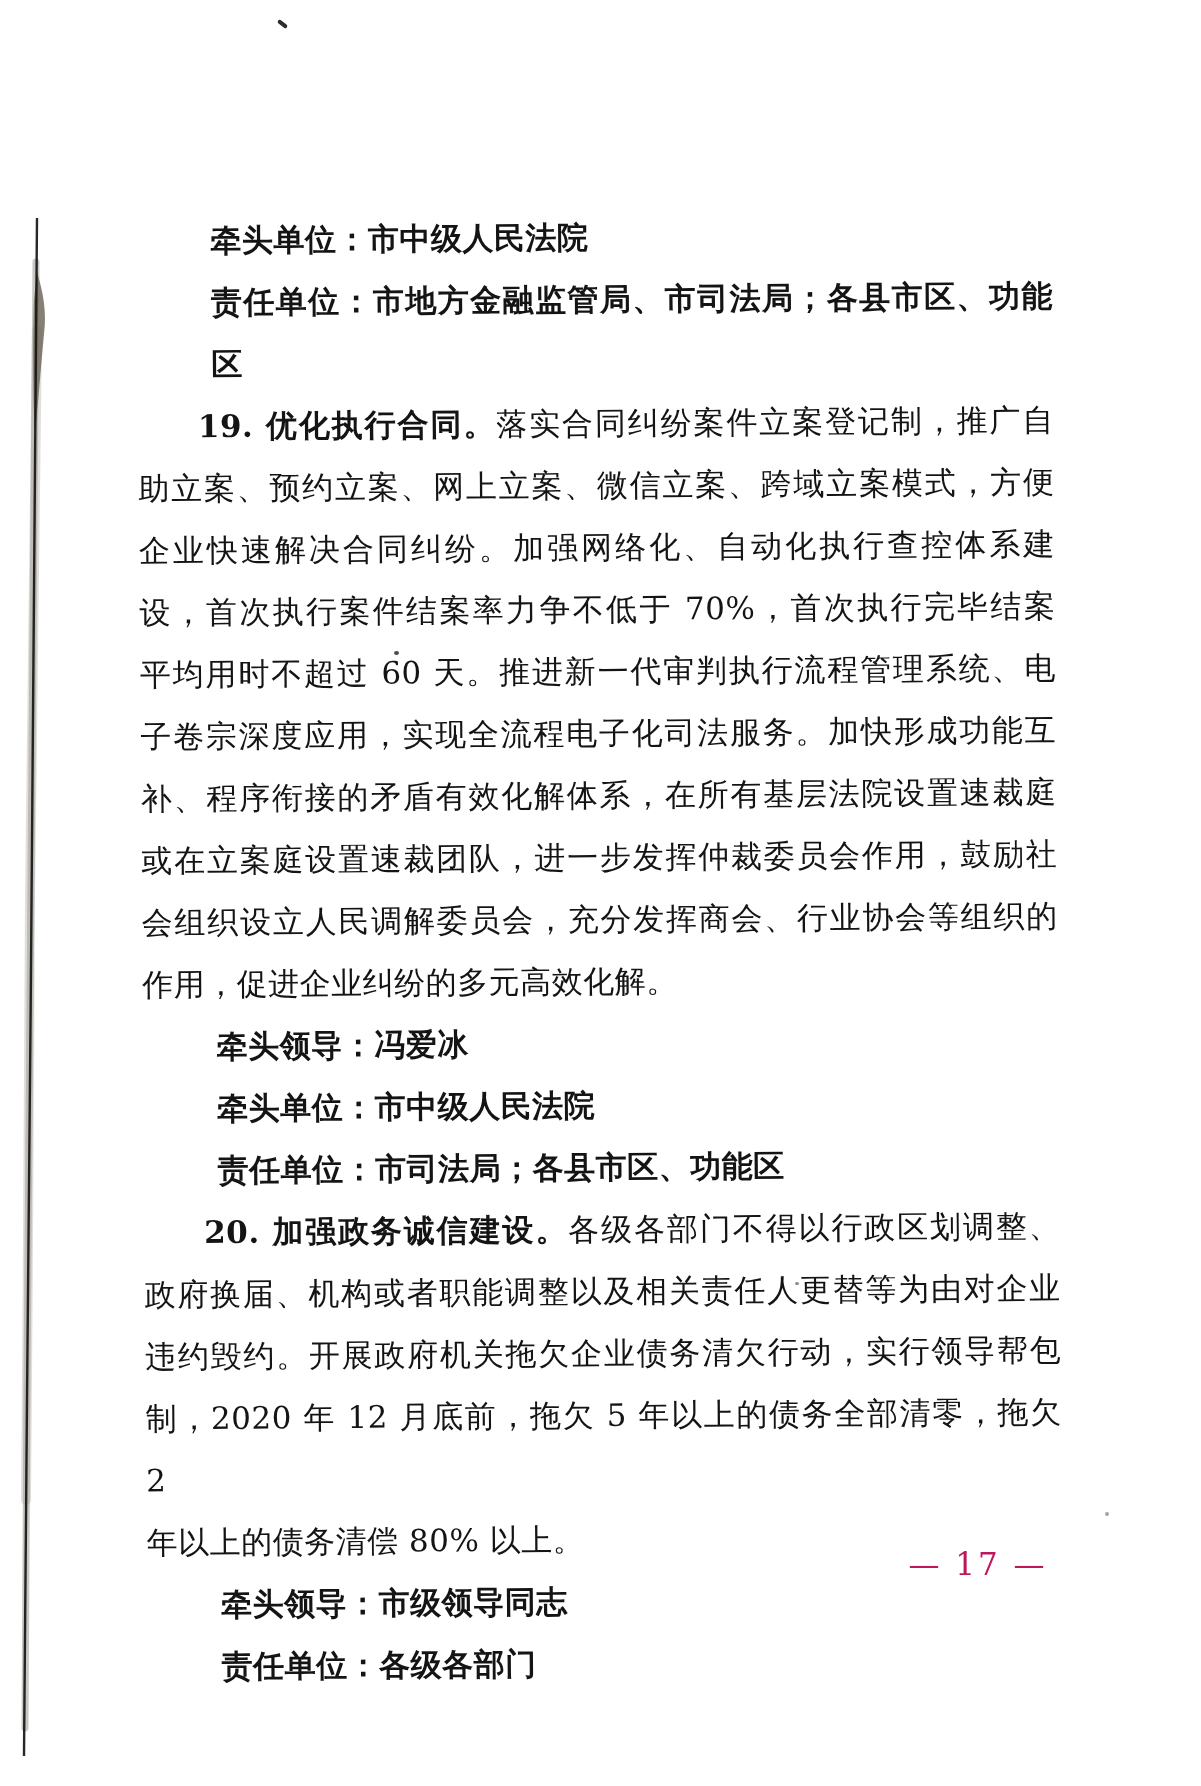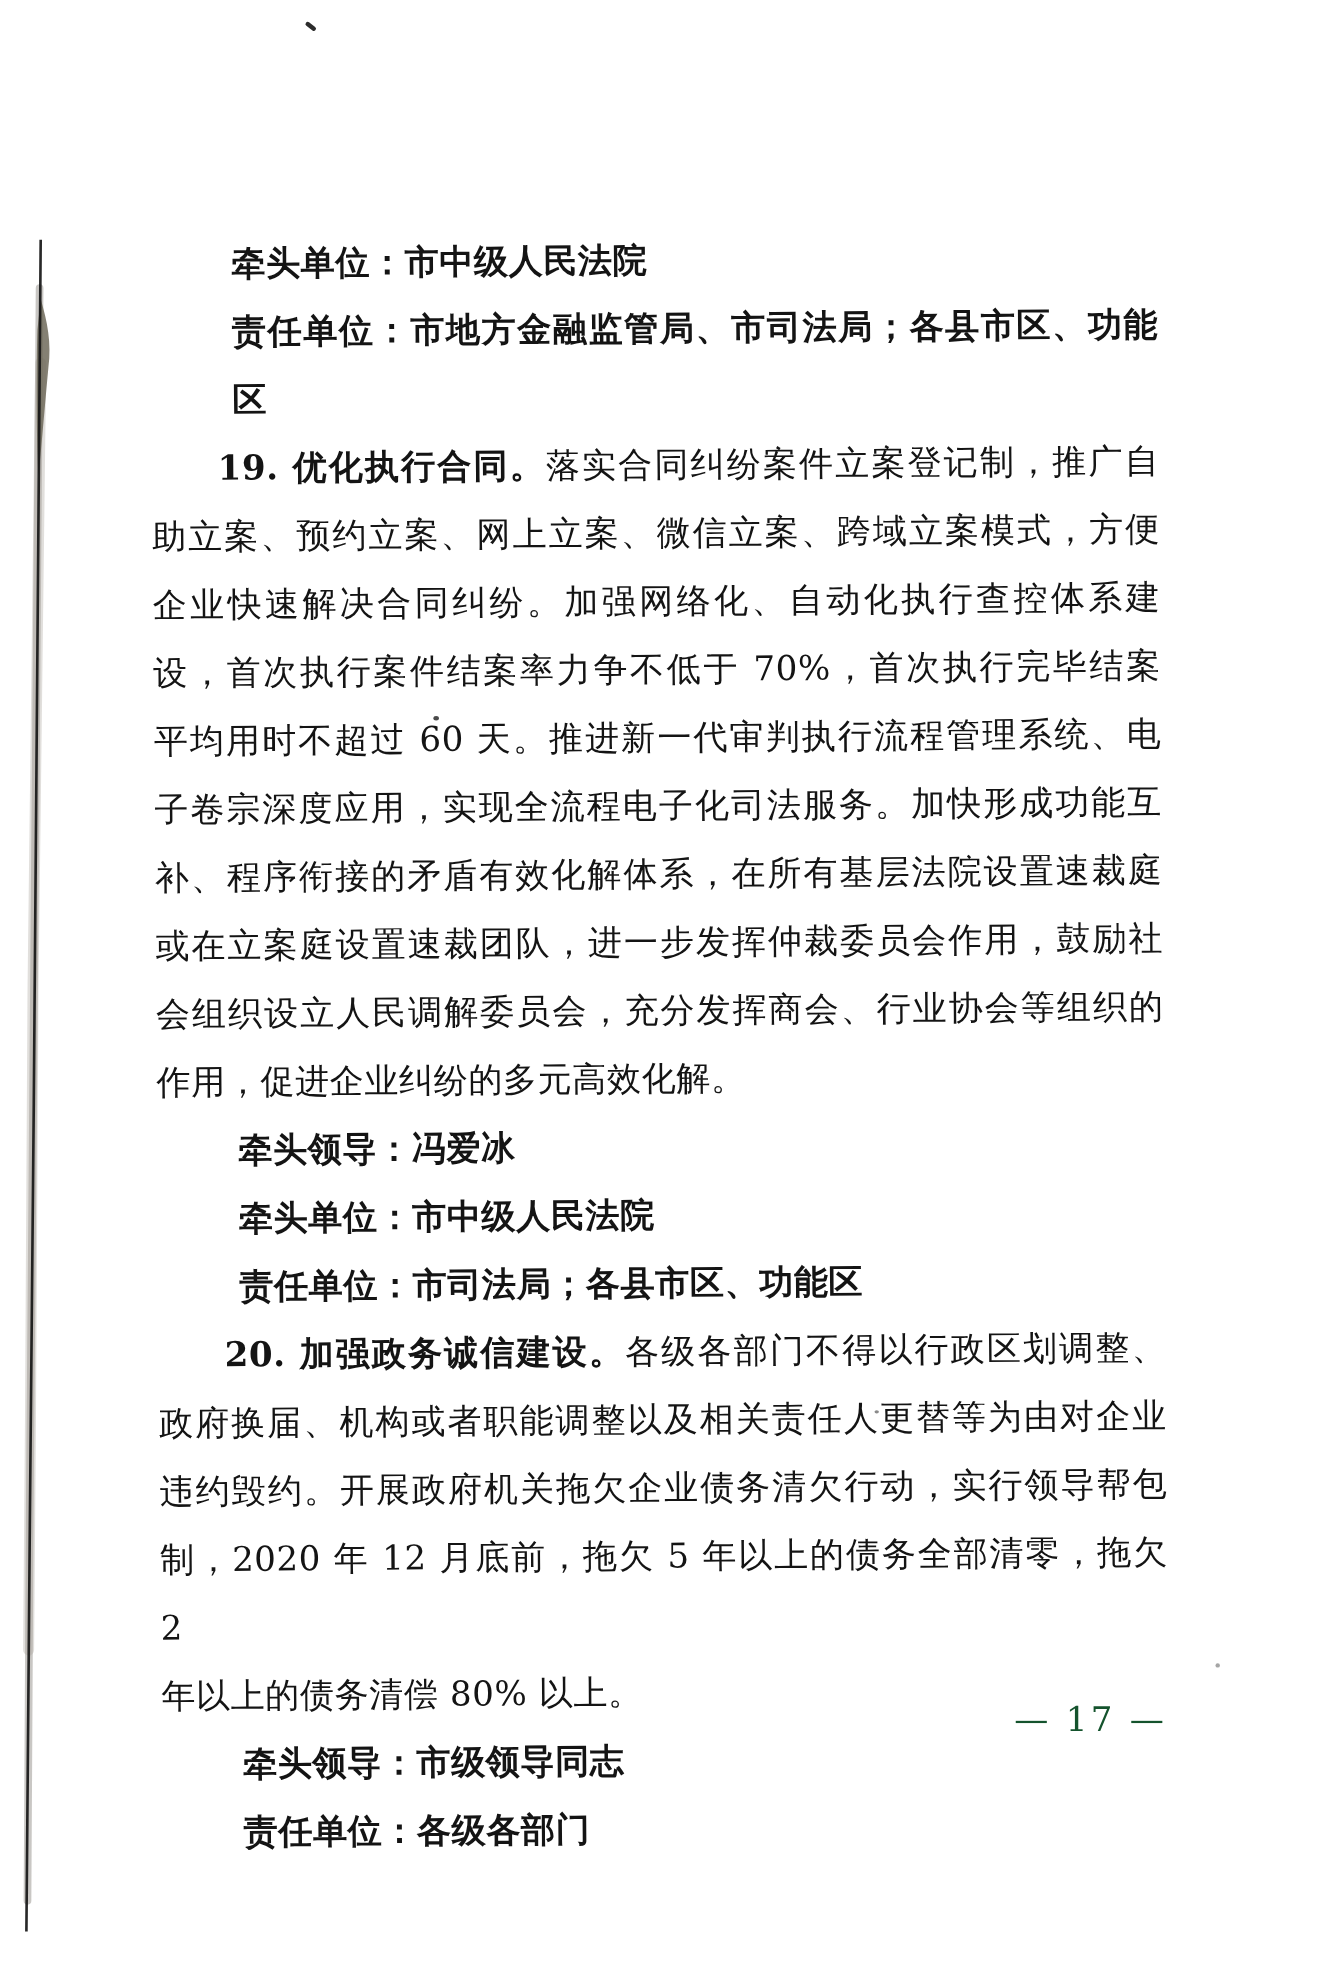--- a/index.html
+++ b/index.html
@@ -36,27 +36,27 @@
     text-align-last: justify;
     text-justify: inter-character;
   }
   .indent-label { padding-left: 74px; }
   .indent-item  { padding-left: 60px; }
   .head { font-weight: 700; }
   .body-text { font-weight: 400; }
 
   .page-num {
     position: absolute;
-    left: 922px;
+    left: 898px;
     top: 1546px;
     width: 160px;
-    text-align: left;
+    text-align: center;
     font-size: 31px;
     letter-spacing: 3px;
-    color: #14532d;
+    color: #be185d;
   }
 
   
   .artifact-svg {
     position: absolute;
     left: 0;
     top: 0;
     pointer-events: none;
   }
   .speck-top {

